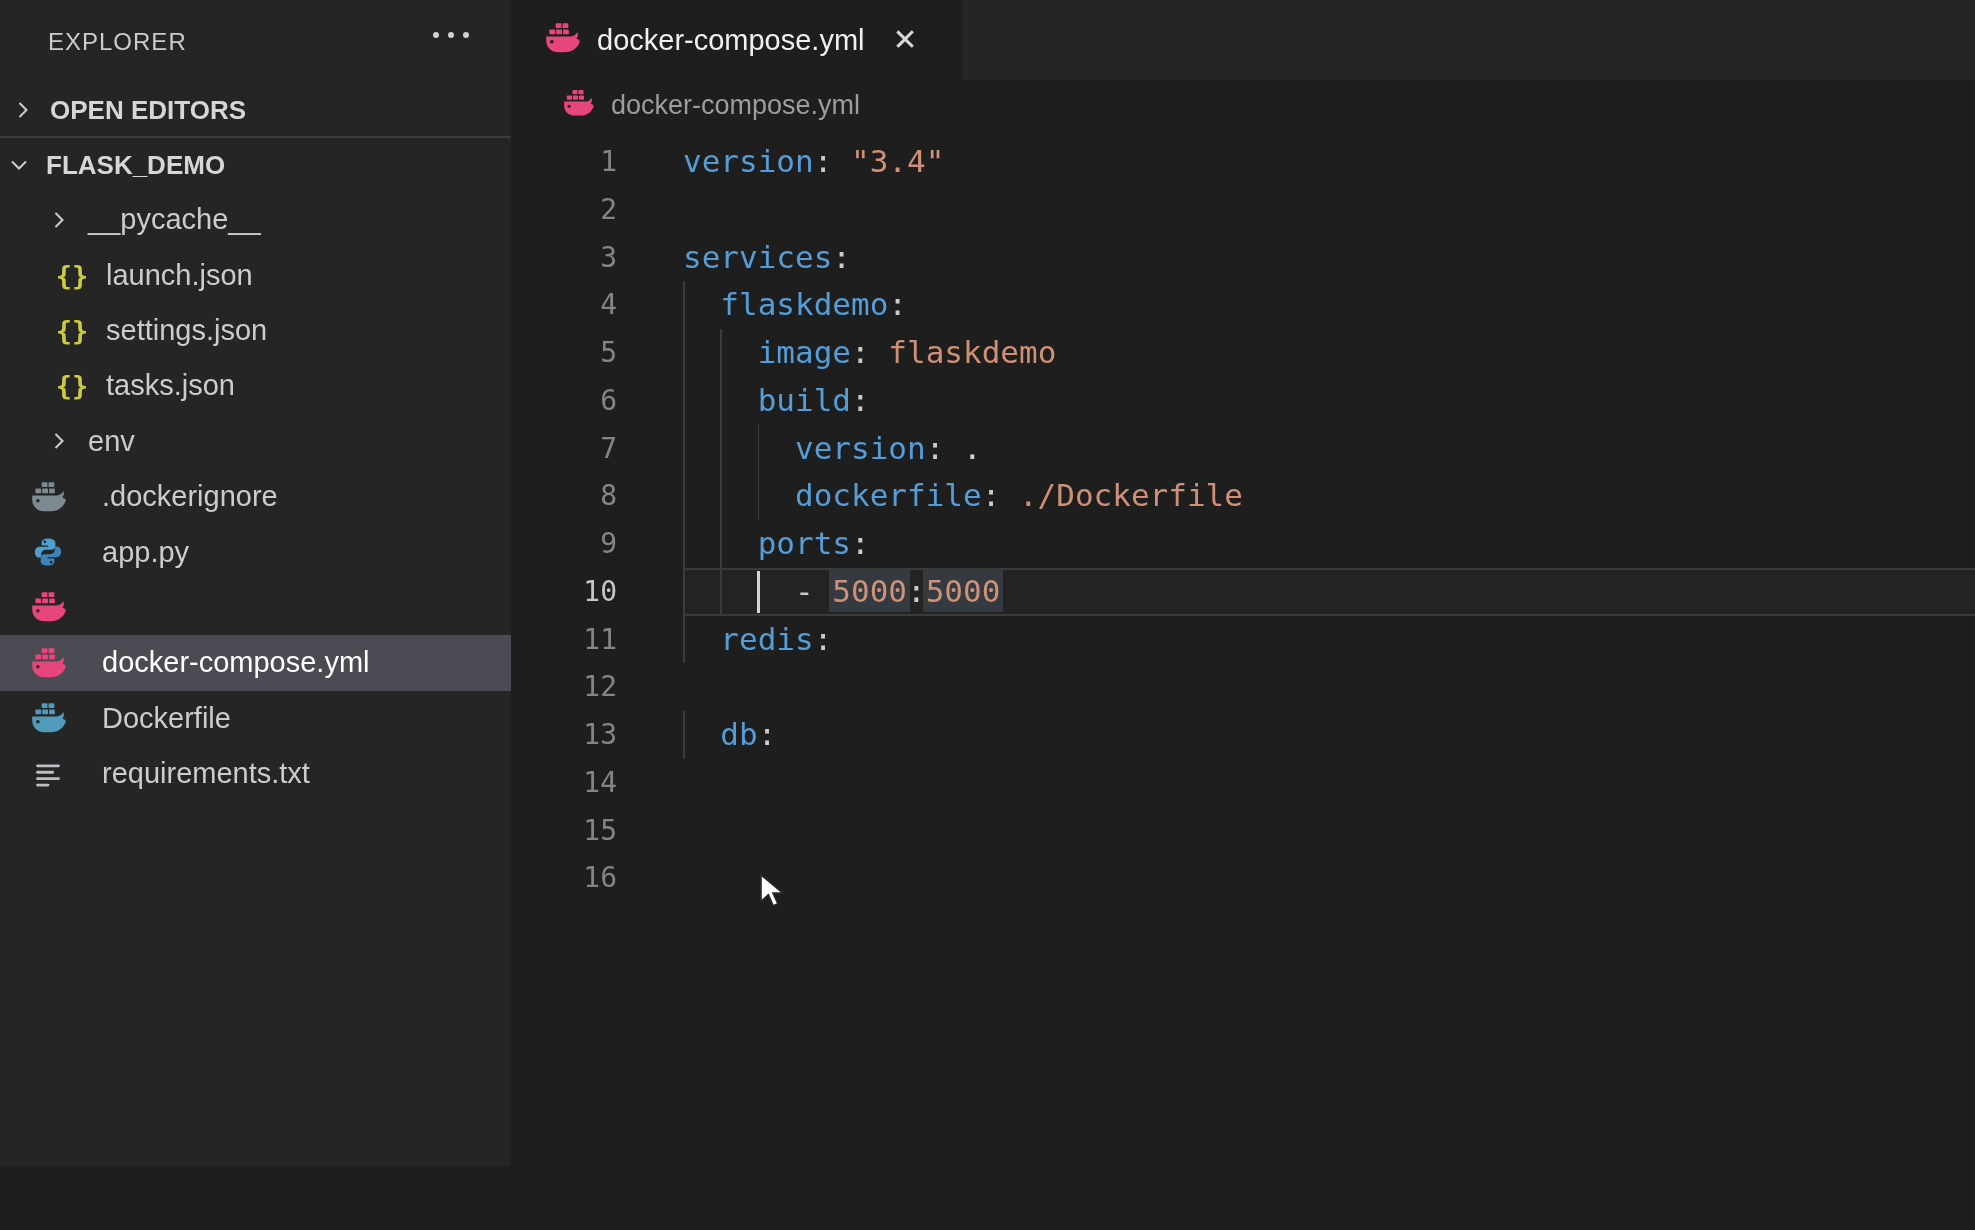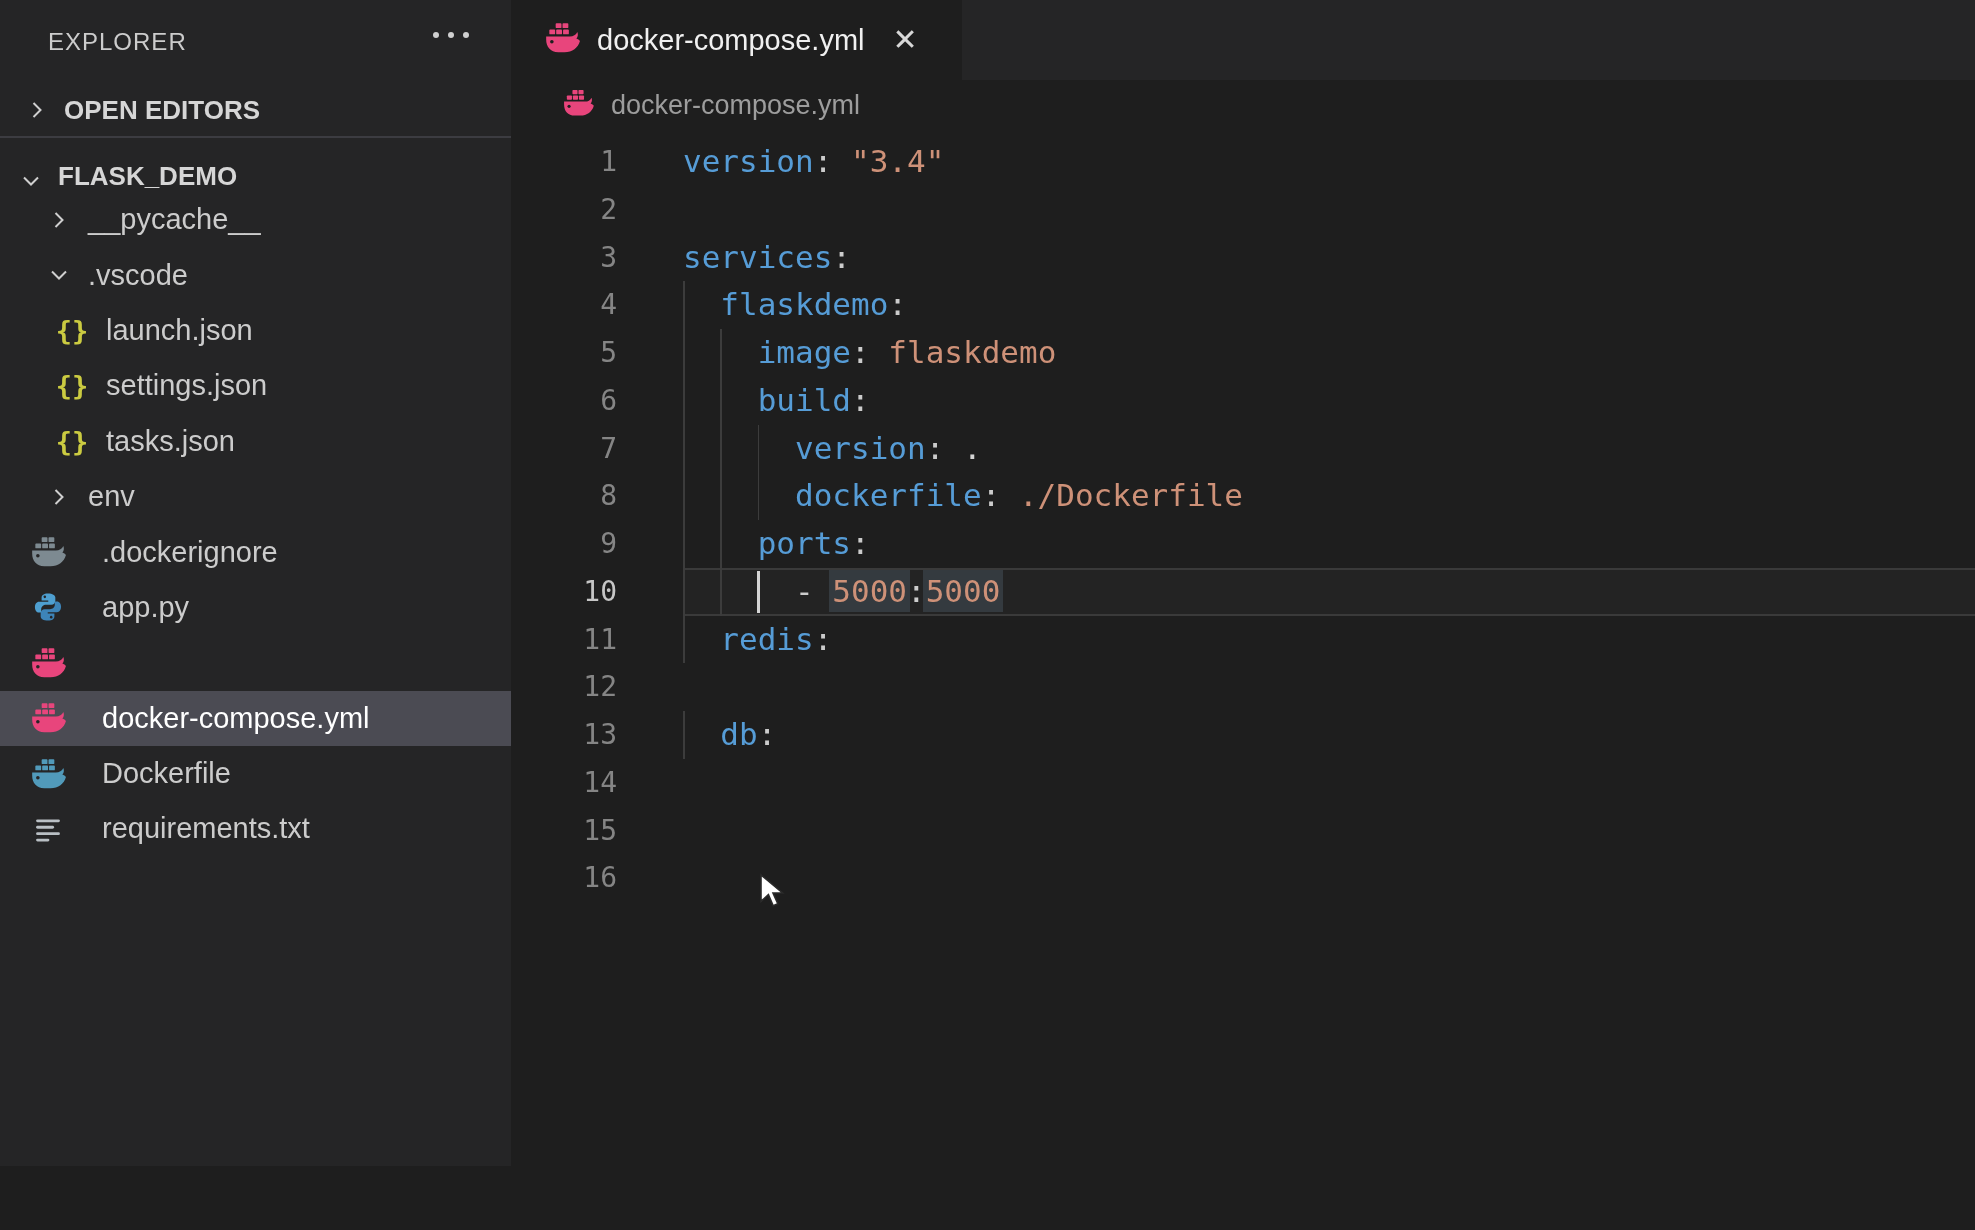--- a/index.html
+++ b/index.html
@@ -6,22 +6,22 @@
   #stage{position:relative;width:1975px;height:1166px;overflow:hidden;
          font-family:"Liberation Sans",sans-serif;background:#0f766e;}
 
   
   #sidebar{position:absolute;left:0;top:0;width:511px;height:1230px;background:#252526;}
   #explorer-title-row{height:84px;display:flex;align-items:center;padding-left:48px;position:relative;}
   #explorer-title{font-size:24px;color:#cccccc;letter-spacing:1px;}
   #explorer-actions{position:absolute;right:42px;top:32px;display:flex;gap:9px;cursor:pointer;}
   #explorer-actions .dot{width:6px;height:6px;border-radius:50%;background:#d0d0d0;}
   .section-row{display:flex;align-items:center;font-weight:700;color:#d6d6d6;font-size:26px;}
-  #open-editors-row{height:52px;padding-left:26px;border-bottom:2px solid #3c3c41;}
-  #workspace-row{height:54px;padding-left:20px;align-items:flex-end;}
+  #open-editors-row{height:52px;padding-left:12px;border-bottom:2px solid #3c3c41;}
+  #workspace-row{height:54px;padding-left:8px;}
   .section-row .twisty{width:24px;margin-right:14px;display:flex;align-items:center;}
   #file-tree{}
   .tree-row{height:55.4px;display:flex;align-items:center;font-size:29px;color:#cccccc;cursor:pointer;}
   .tree-row.selected{background:var(--sel-row);color:#ffffff;}
   .tree-row .twisty{width:24px;margin-right:16px;display:flex;align-items:center;}
   .tree-row.folder.d1{padding-left:48px;}
   .tree-row.file.d1{padding-left:28px;gap:20px;}
   .tree-row.file.d2{padding-left:52px;}
   .tree-row .ficon{width:40px;margin-right:14px;display:flex;justify-content:center;align-items:center;}
   .json-braces{font-family:"DejaVu Sans Mono",monospace;font-weight:700;font-size:27px;color:var(--json-yellow);}
@@ -90,28 +90,20 @@
     </div>
     <div id="file-tree">
         <div class="tree-row d1 folder">
           <span class="twisty">
             <svg width="22" height="22" viewBox="0 0 22 22" fill="none" stroke="#cfcfcf" stroke-width="2">
               <polyline points="7.5,4 14.5,11 7.5,18"></polyline>
             </svg>
           </span>
           <span>__pycache__</span>
         </div>
-        <div class="tree-row d1 folder">
-          <span class="twisty">
-            <svg width="22" height="22" viewBox="0 0 22 22" fill="none" stroke="#cfcfcf" stroke-width="2">
-              <polyline points="4,7.5 11,14.5 18,7.5"></polyline>
-            </svg>
-          </span>
-          <span>.vscode</span>
-        </div>
         <div class="tree-row d2 file">
           <span class="ficon">
             <span class="json-braces">{}</span>
           </span>
           <span>launch.json</span>
         </div>
         <div class="tree-row d2 file">
           <span class="ficon">
             <span class="json-braces">{}</span>
           </span>

